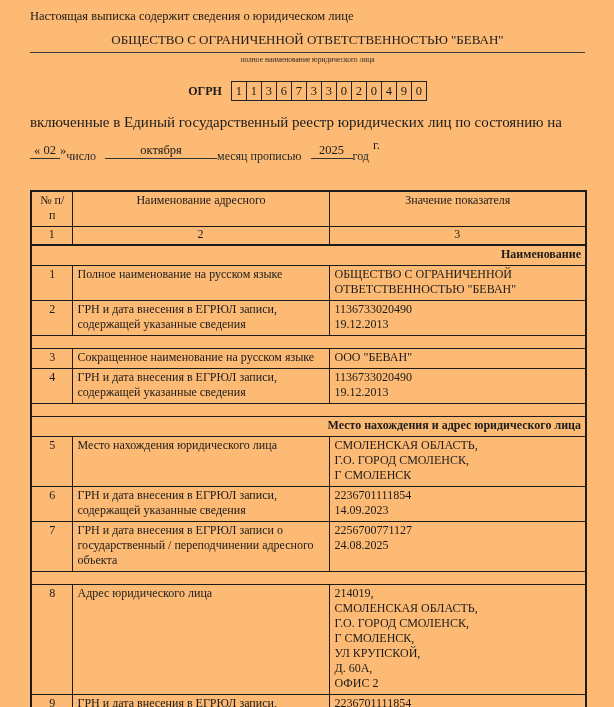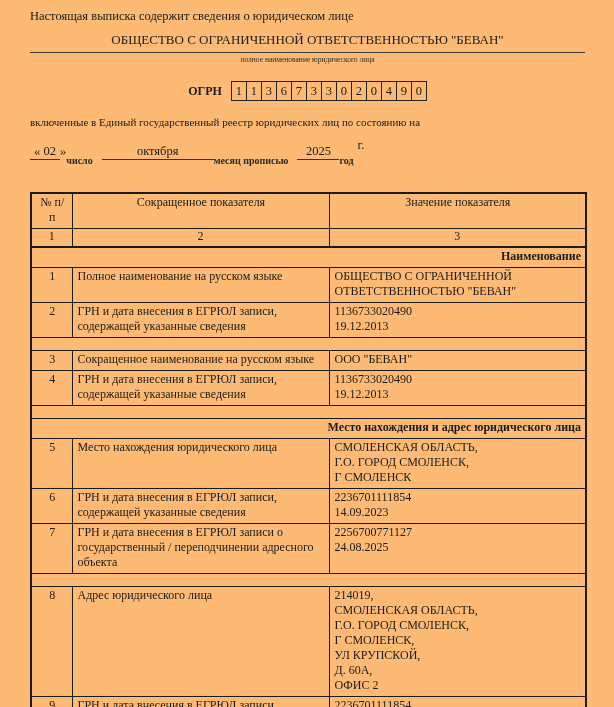--- a/index.html
+++ b/index.html
@@ -40,39 +40,39 @@
   .ogrn-boxes { display: inline-flex; }
   .obox {
     width: 16px; height: 20px;
     border: 1px solid #222;
     margin-left: -1px;
     text-align: center;
     line-height: 19px;
     font-size: 12.5px;
   }
   .obox:first-child { margin-left: 0; }
-  .register-line { margin-top: 13px; font-size: 11px; line-height: 16px; }
+  .register-line { margin-top: 13px; font-size: 15px; line-height: 16px; }
   .date-line {
     margin-top: 7px;
     display: flex;
     align-items: flex-start;
     font-size: 12.5px;
   }
   .dfield { display: inline-flex; flex-direction: row; align-items: center; }
   .dtop { line-height: 16px; }
   .u {
     display: inline-block;
     border-bottom: 1px solid #333;
     text-align: center;
     line-height: 16px;
   }
   .u-day { width: 30px; }
   .u-month { width: 112px; }
   .u-year { width: 42px; }
-  .dcap { font-size: 10px; margin-top: 18px; color: #2a2a2a; font-weight: bold; }
+  .dcap { font-size: 12px; margin-top: 12px; color: #2a2a2a; }
   .dq { line-height: 16px; }
   .g-suffix { margin-left: 4px; line-height: 16px; } .sp8 { width: 9px; }
   table.registry {
     margin-top: 26px;
     border-collapse: collapse;
     table-layout: fixed;
     width: 555px;
     font-size: 12px;
     border: 2px solid #1b1b1b;
   }
@@ -142,21 +142,21 @@
 
   <table class="registry" id="registry-table">
     <colgroup>
       <col style="width:41px">
       <col style="width:257px">
       <col style="width:257px">
     </colgroup>
     <tbody id="registry-body">
         <tr>
           <td class="hdr">№ п/п</td>
-          <td class="hdr">Сокращенное показателя</td>
+          <td class="hdr">Наименование адресного</td>
           <td class="hdr">Значение показателя</td>
         </tr>
         <tr class="colnums">
           <td>1</td>
           <td>2</td>
           <td>3</td>
         </tr>
         <tr>
           <td class="section" colspan="3">Наименование</td>
         </tr>

